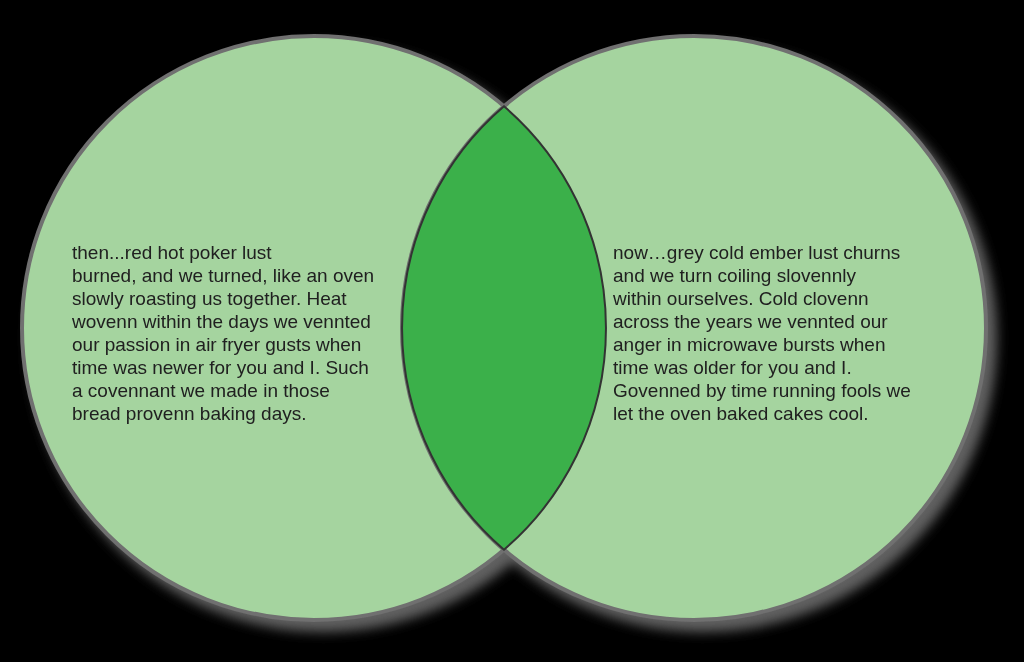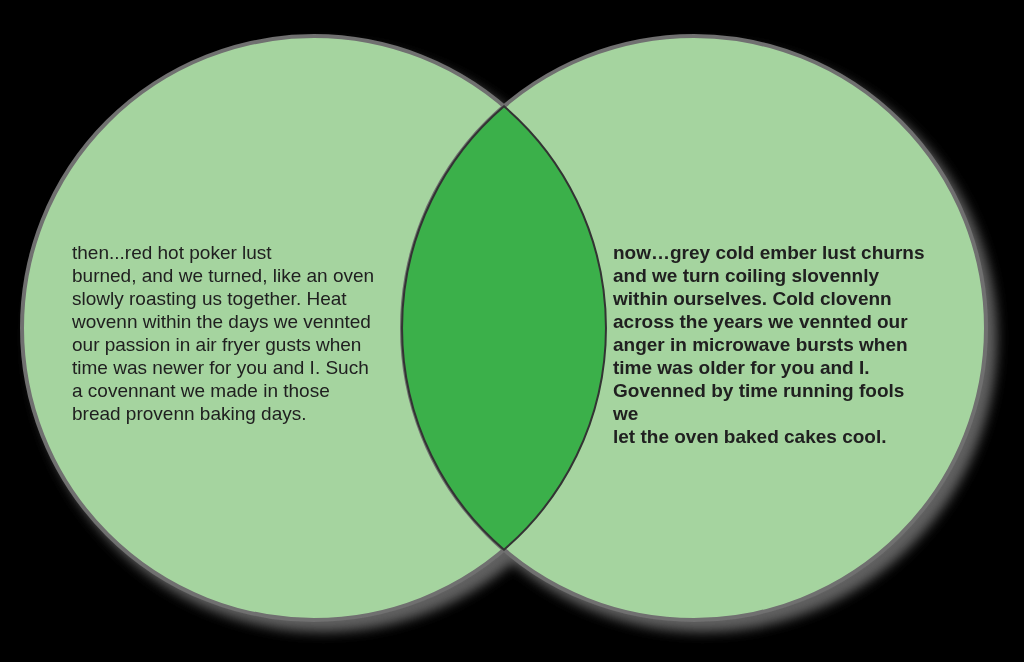--- a/index.html
+++ b/index.html
@@ -34,21 +34,21 @@
   .venn-text {
     position: absolute;
     white-space: pre-line;
     font-size: 19px;
     line-height: 23px;
     color: var(--text, #202020);
     letter-spacing: 0;
   }
   .left-text   { left: 72px;  top: 241px; width: 312px; }
   .center-text { left: 432px; top: 263px; width: 152px; }
-  .right-text  { left: 613px; top: 241px; width: 312px; font-weight: bold; }
+  .right-text  { left: 613px; top: 241px; width: 312px; }
 </style>
 </head>
 <body>
 
 <div class="stage">
 
   <svg class="venn" width="1024" height="662" viewBox="0 0 1024 662">
     <defs>
       <filter id="circleShadow" x="-10%" y="-10%" width="125%" height="125%">
         <feDropShadow dx="9" dy="10" stdDeviation="6" flood-color="#666666" flood-opacity="0.95"></feDropShadow>

